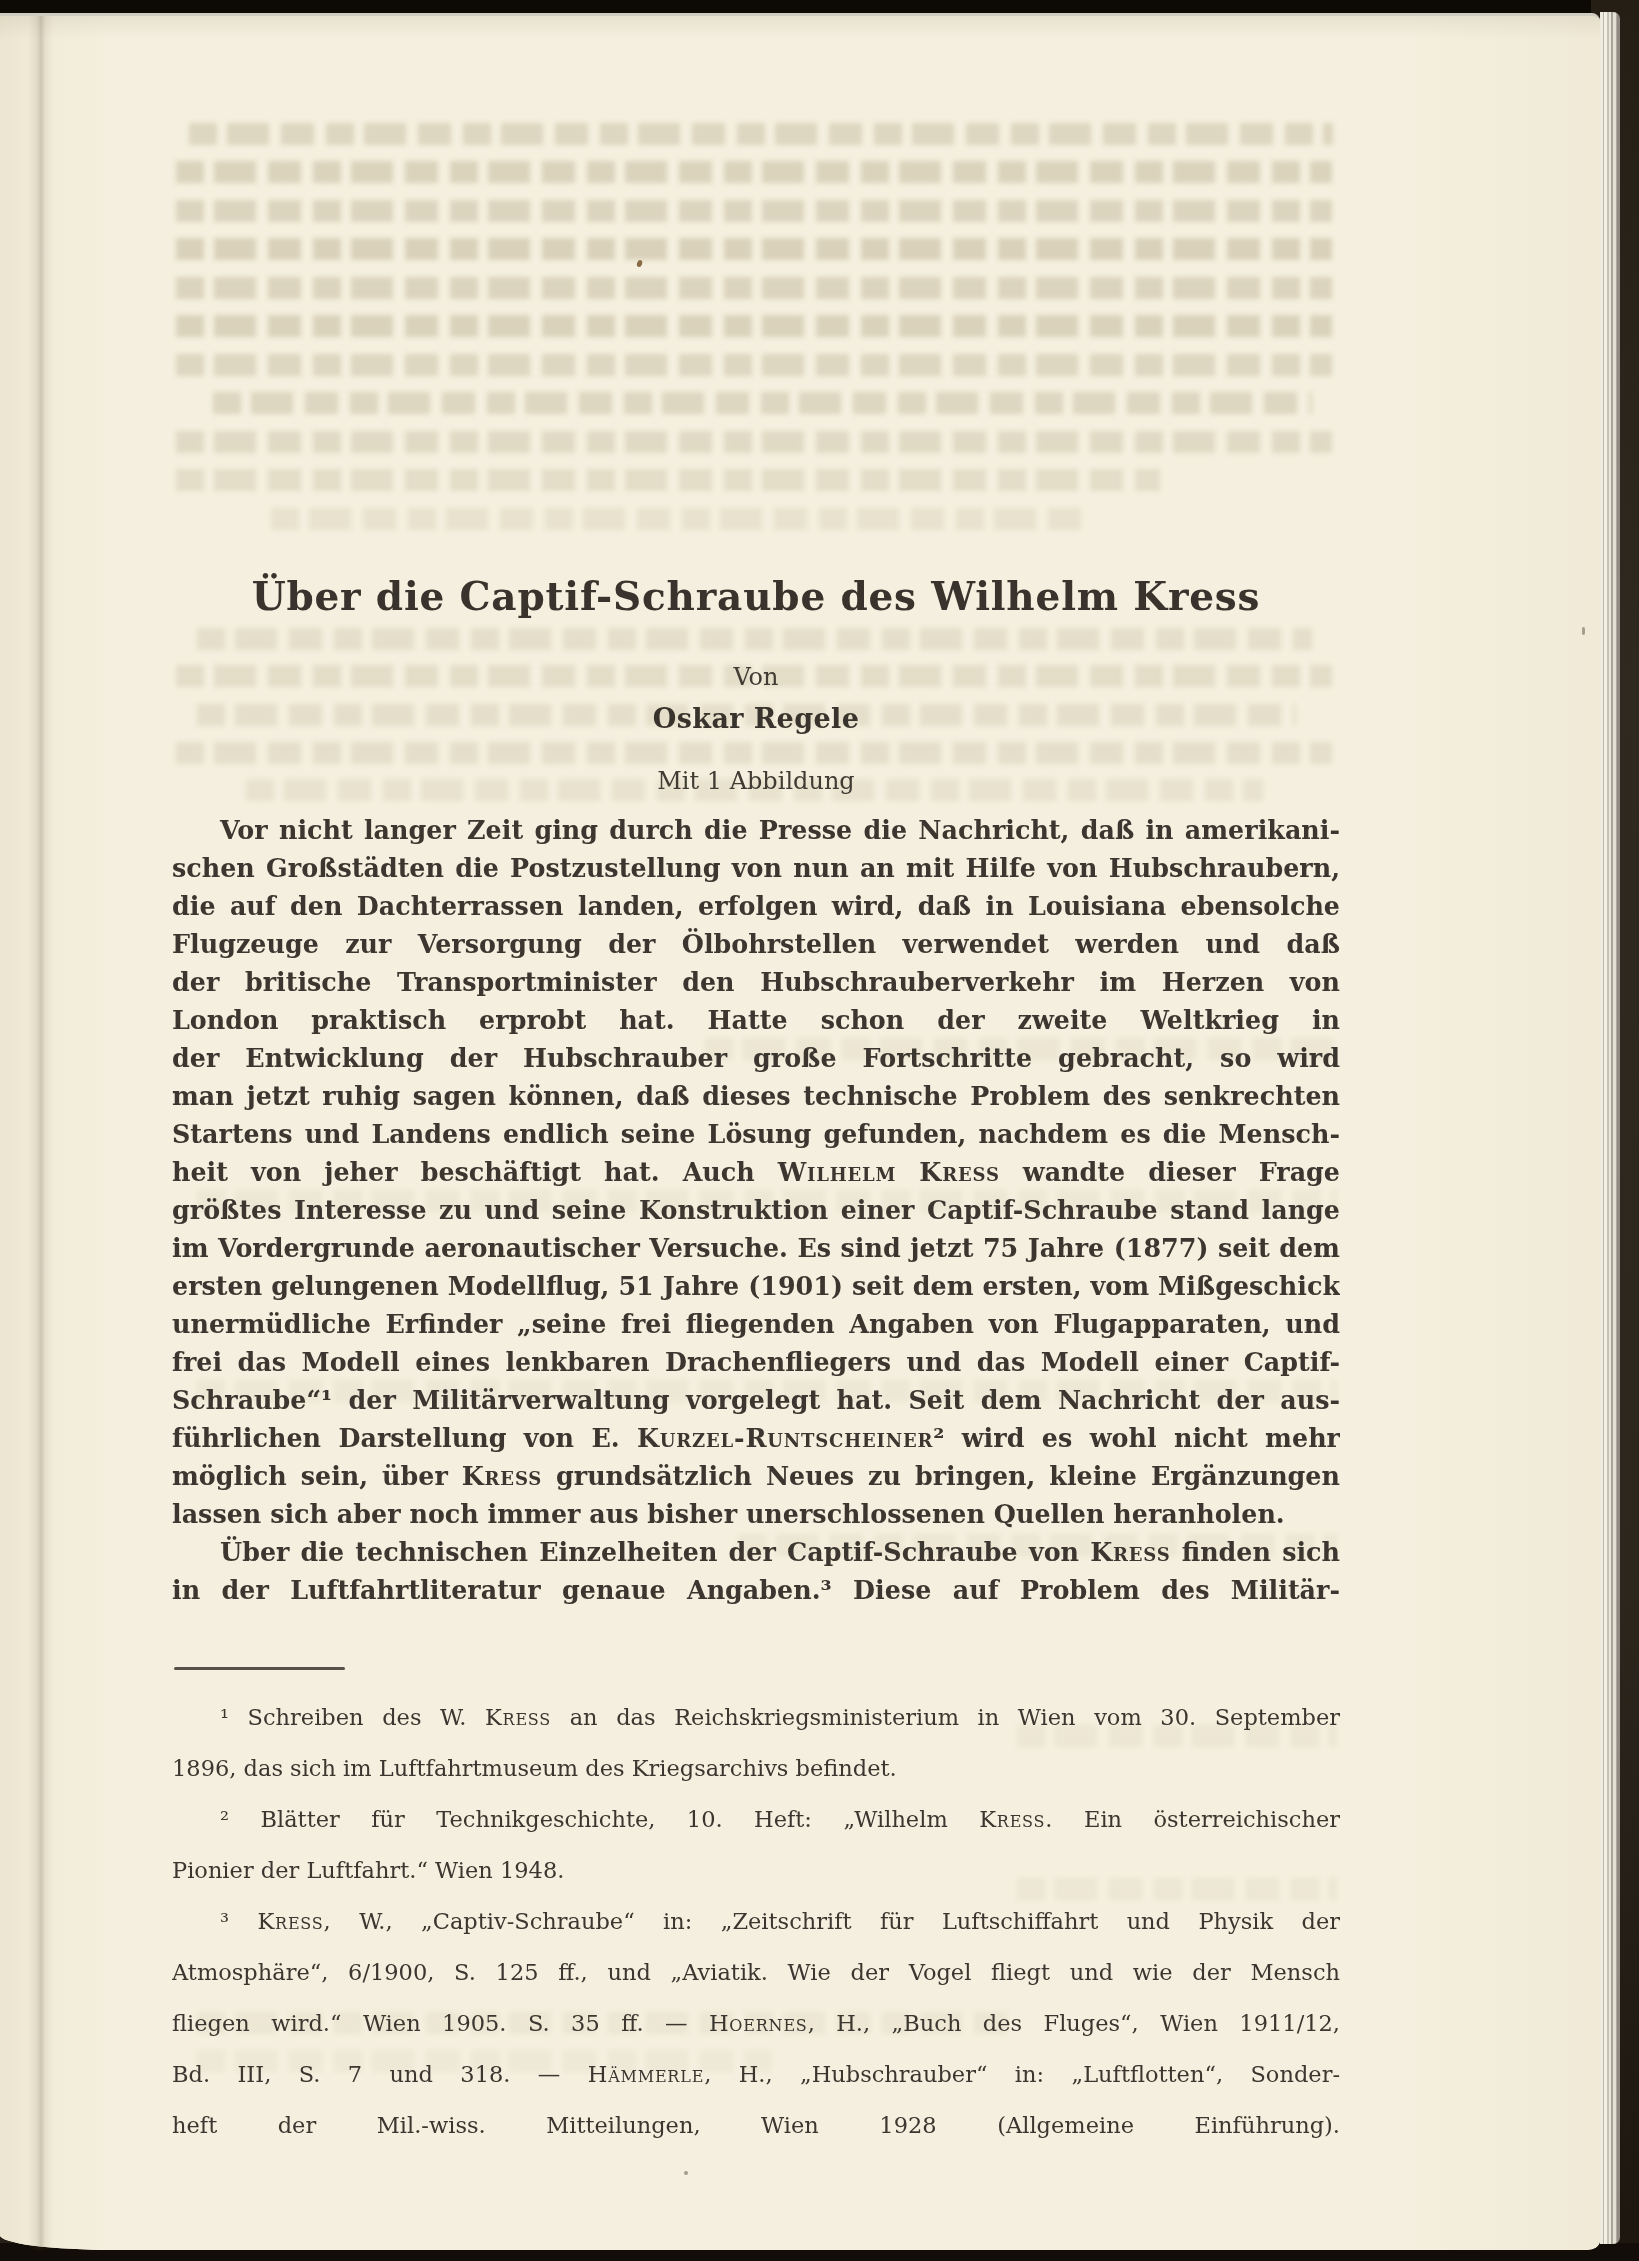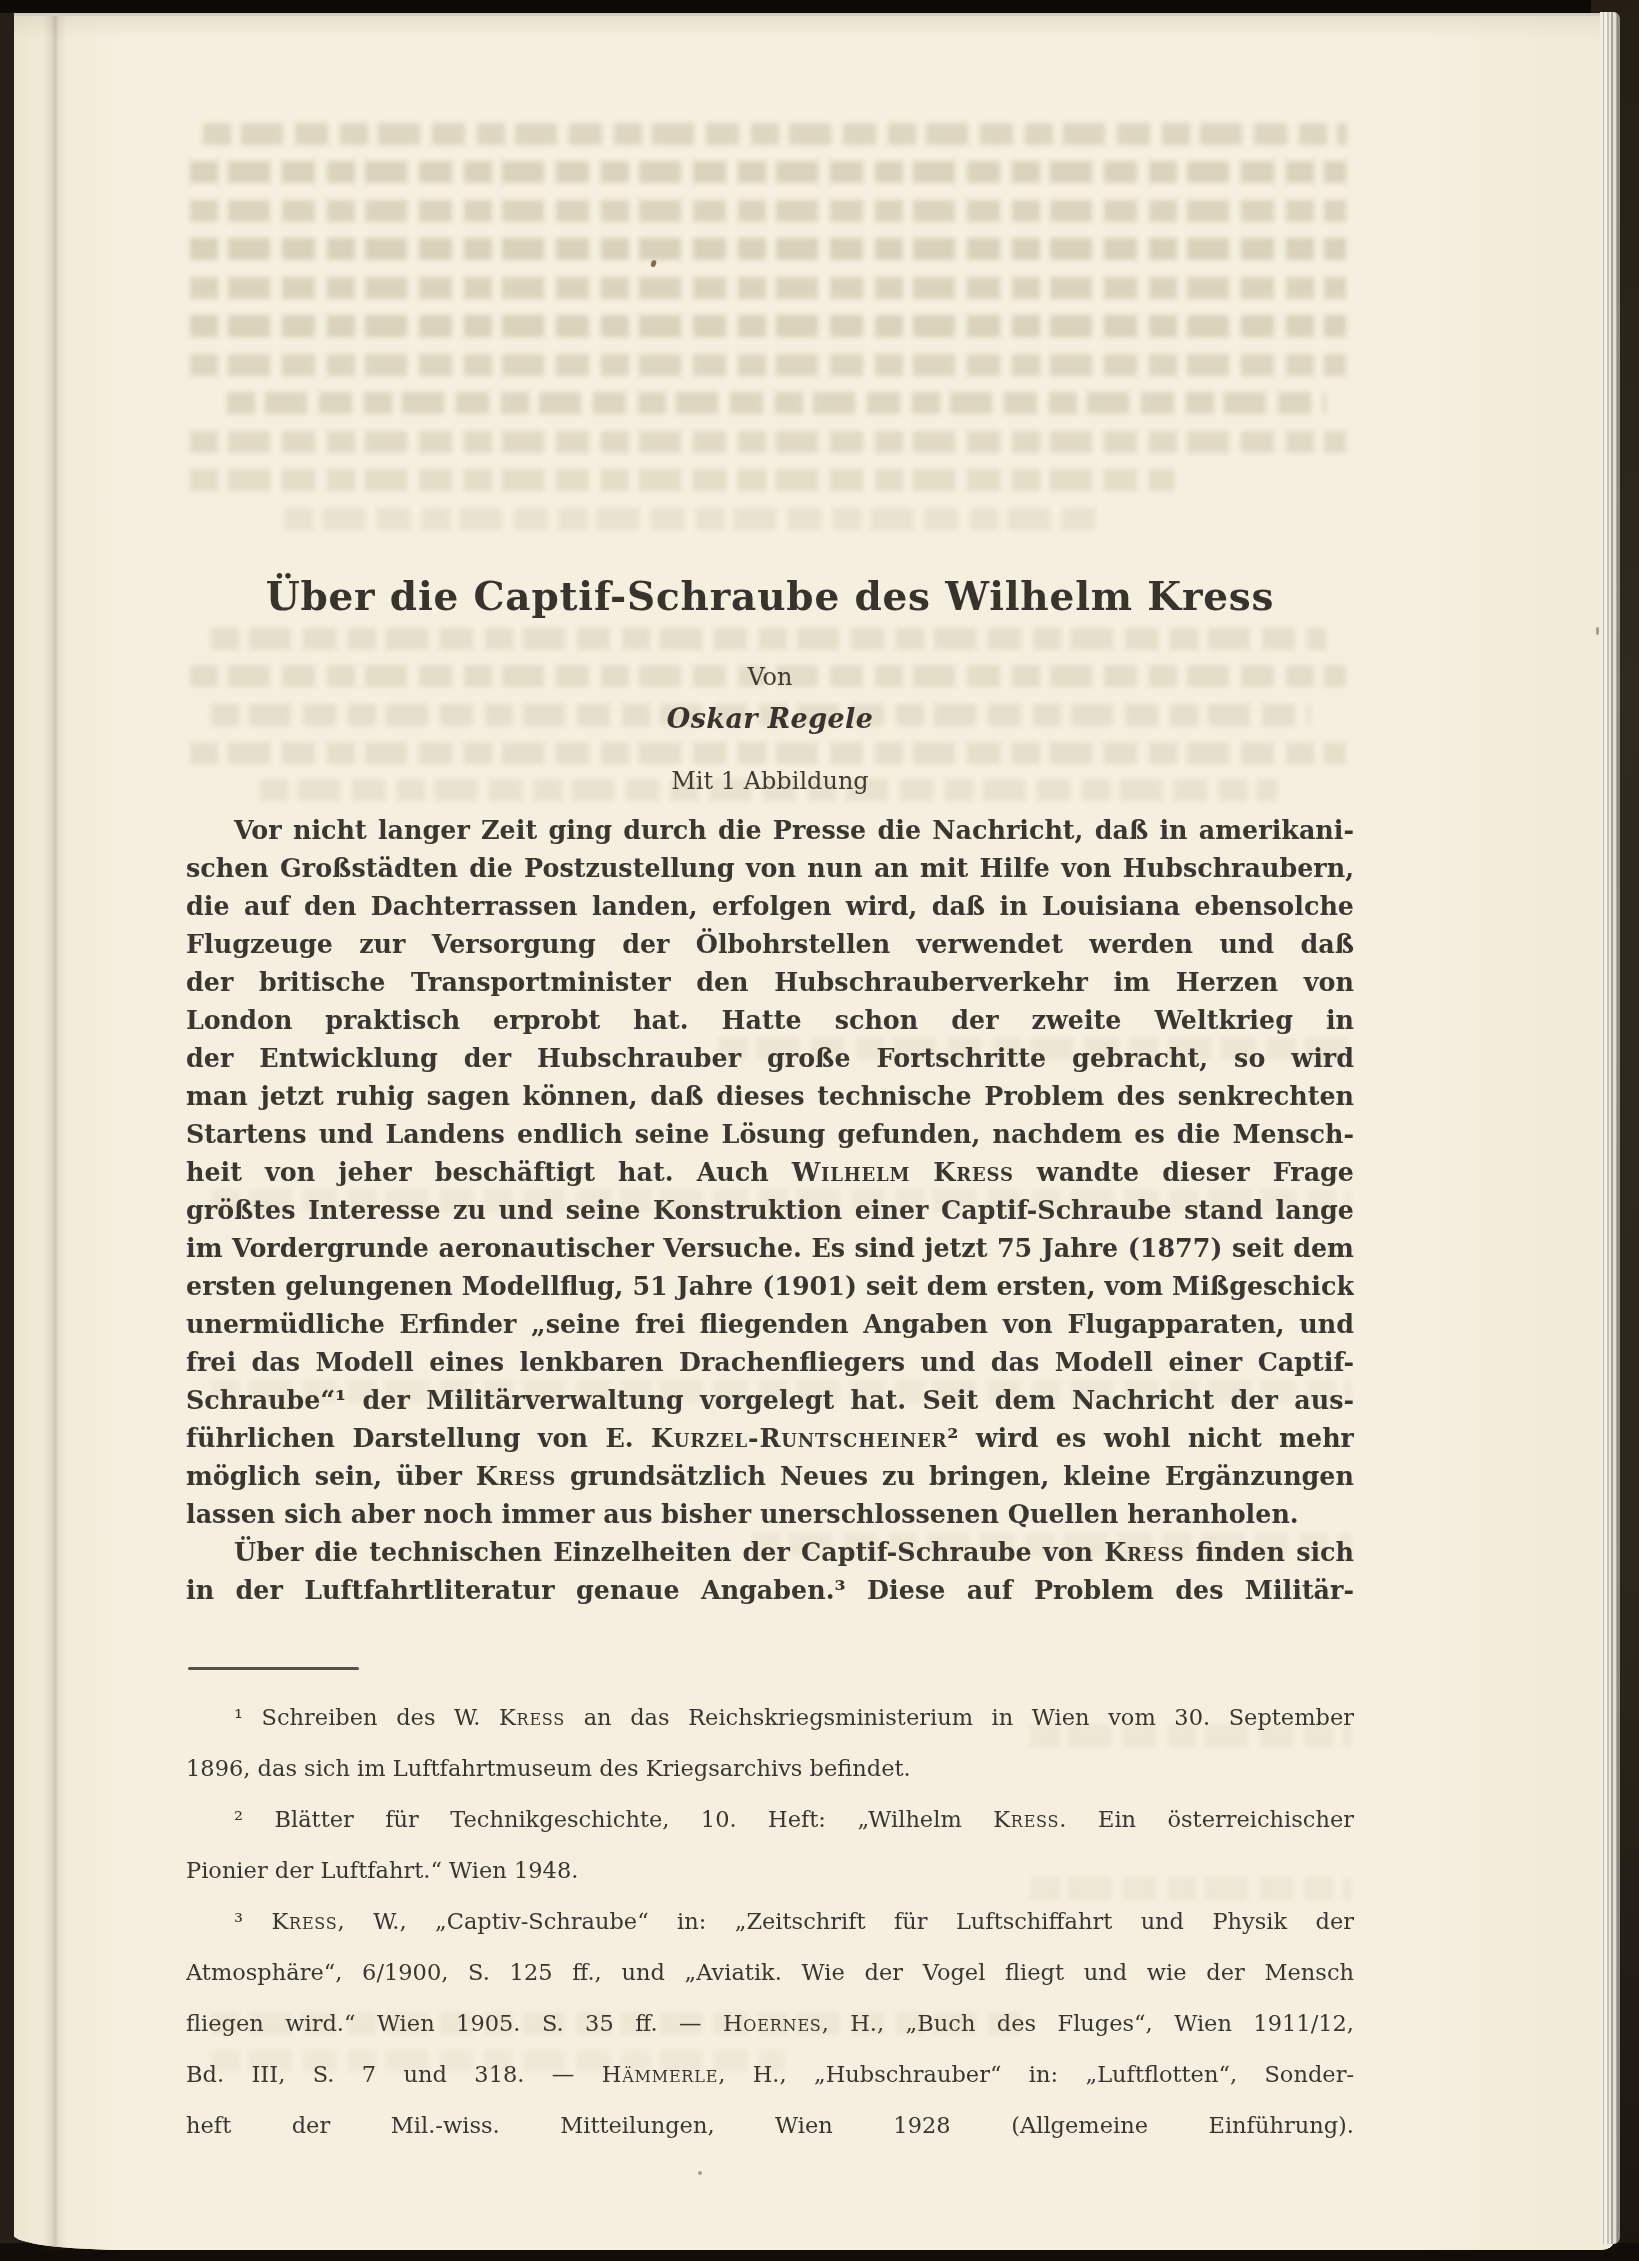--- a/index.html
+++ b/index.html
@@ -9,21 +9,21 @@
     font-family:"DejaVu Serif","Liberation Serif",serif;
   }
   
   .backdrop-top{position:absolute;left:0;top:0;width:1640px;height:13px;background:#0d0a06;}
   .backdrop-right{position:absolute;right:0;top:0;width:49px;height:2261px;
     background:linear-gradient(180deg,#241e15 0%,#2f291f 30%,#2c261d 70%,#1c160f 100%);}
   .backdrop-bottom{position:absolute;left:0;bottom:0;width:1640px;height:18px;background:#120d08;}
 
   
   .page{
-    position:absolute;left:14px;top:13px;width:1600px;height:2237px;
+    position:absolute;left:0;top:13px;width:1600px;height:2237px;
     background:
       linear-gradient(180deg,rgba(120,110,85,.10) 0,rgba(120,110,85,0) 23px),
       linear-gradient(90deg,#ece5d0 0,#f1ebd8 38px,#f4efde 107px,#f4efde 88%,#f0ead7 99%),
       #f3eedc;
     border-radius:0 8.2px 13px 115px / 0 8.2px 9.8px 14.8px;
     border-top:3.3px solid #cfccc1;
     box-sizing:border-box;
     color:#3a352e;
   }
   .gutter-shadow{
@@ -49,21 +49,21 @@
       rgba(158,143,106,.85) 92px 125px,rgba(158,143,106,0) 125px 137px);
   }
 
   
   .heading{position:absolute;left:172px;top:557px;width:1168px;text-align:center;}
   .article-title{
     margin:0;font-size:39px;font-weight:bold;letter-spacing:0.8px;color:#38332c;
     font-family:"DejaVu Serif","Liberation Serif",serif;
   }
   .byline-prefix{margin-top:44px;font-size:24px;color:#403b33;}
-  .author-name{margin-top:11.5px;font-size:27px;font-weight:bold;letter-spacing:0.4px;color:#38332c;font-style:italic;}
+  .author-name{margin-top:11.5px;font-size:27px;font-weight:bold;letter-spacing:0.4px;color:#38332c;}
   .illustration-note{margin-top:33px;font-size:24px;color:#403b33;}
 
   
   .bodytext{
     position:absolute;left:172px;top:795px;width:1168px;
     font-size:25.4px;line-height:38px;color:#3b362f;font-weight:bold;
   }
   .footnotes{
     position:absolute;left:172px;top:1666px;width:1168px;
     font-size:22.5px;line-height:31px;color:#3b362f;

